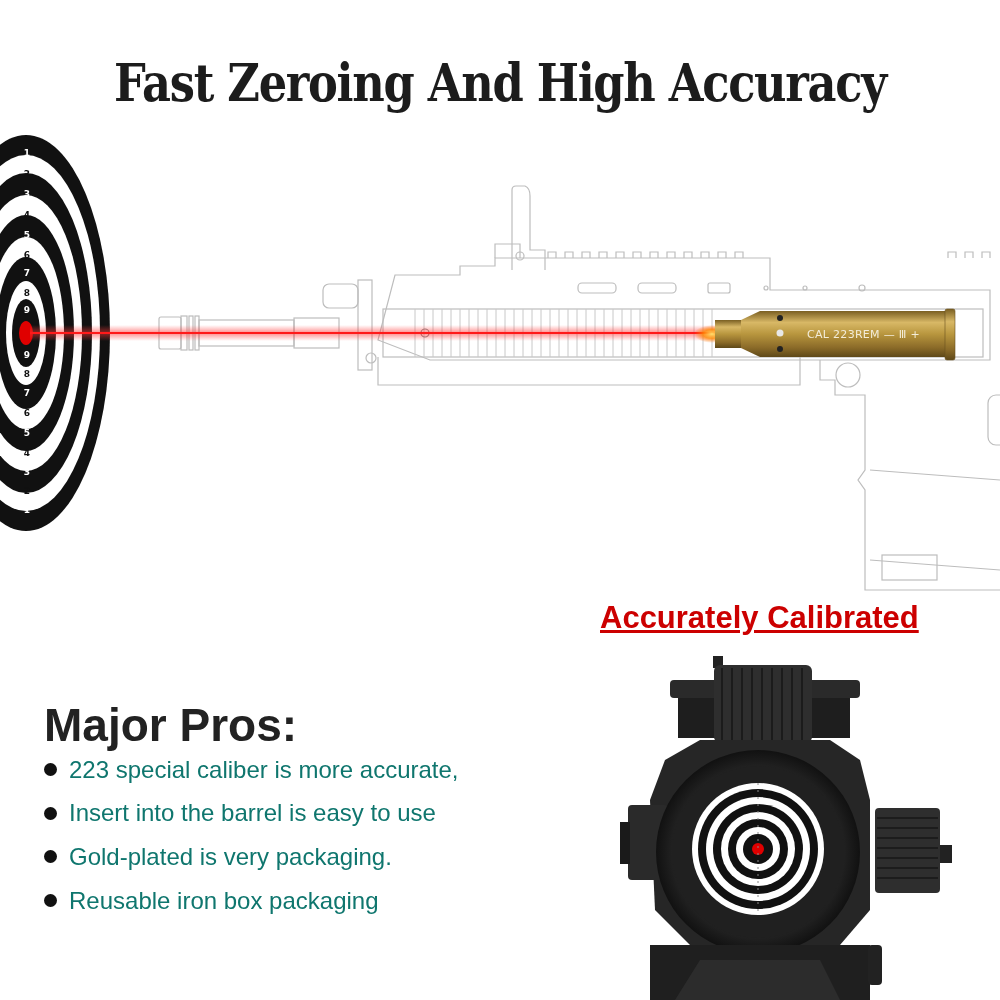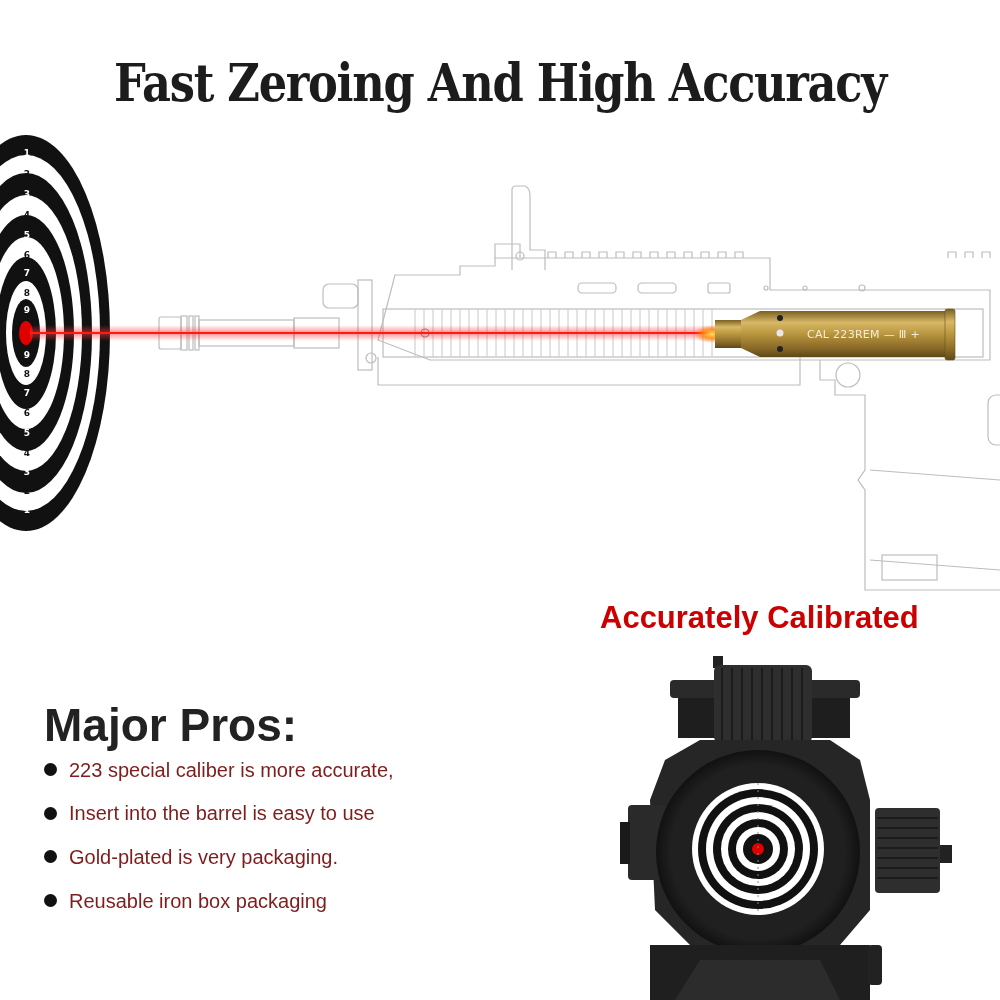--- a/index.html
+++ b/index.html
@@ -5,24 +5,24 @@
   html, body { margin: 0; padding: 0; background: #ffffff; }
   body { width: 1000px; height: 1000px; position: relative; overflow: hidden; font-family: "Liberation Sans", sans-serif; }
   .abs { position: absolute; }
   .headline {
     left: 0; top: 52px; width: 1000px; text-align: center;
     font-family: "DejaVu Serif", "Liberation Serif", serif;
     font-weight: bold; font-size: 52px; letter-spacing: -1.5px; color: #1c1c1c;
     transform: scaleX(0.86); transform-origin: center;
   }
   .scene { left: 0; top: 130px; width: 1000px; height: 470px; }
-  .subhead { left: 600px; top: 600px; font-weight: bold; font-size: 31px; color: #cc0000; letter-spacing: 0px; }
+  .subhead { left: 600px; top: 600px; font-weight: bold; font-size: 31px; color: #cc0000; letter-spacing: 0px; text-decoration: underline; }
   .pros-title { left: 44px; top: 698px; font-weight: bold; font-size: 46px; color: #222; }
   .pros-list { left: 44px; top: 748px; margin: 0; padding: 0; list-style: none; }
-  .pros-list li { font-size: 20px; color: #7f1d1d; height: 43.6px; line-height: 38px; display: flex; align-items: center; }
+  .pros-list li { font-size: 24px; color: #0f766e; height: 43.6px; line-height: 38px; display: flex; align-items: center; }
   .bullet { display: inline-block; width: 13px; height: 13px; border-radius: 50%; background: #111; margin-right: 12px; flex: none; }
   .scope { left: 600px; top: 650px; width: 360px; height: 350px; }
 </style>
 </head>
 <body>
 
 <div class="abs headline">Fast Zeroing And High Accuracy</div>
 
 <div class="abs scene">
   <svg width="1000" height="470" viewBox="0 130 1000 470" xmlns="http://www.w3.org/2000/svg">

